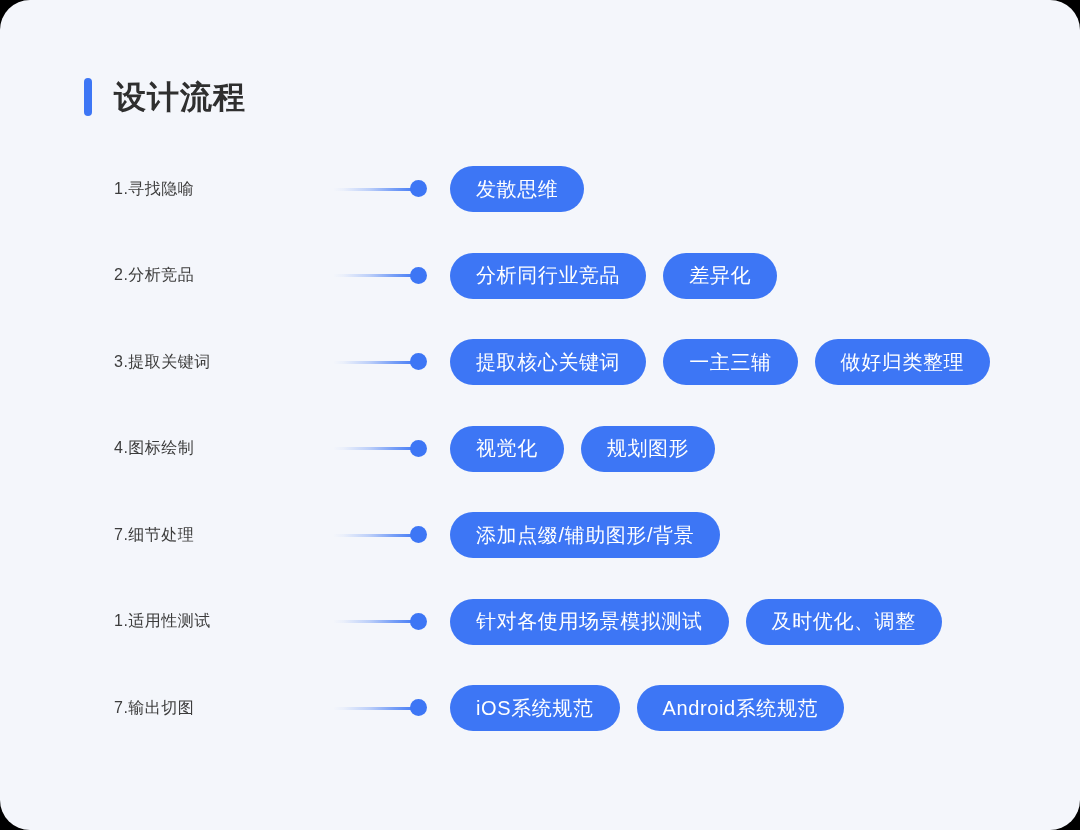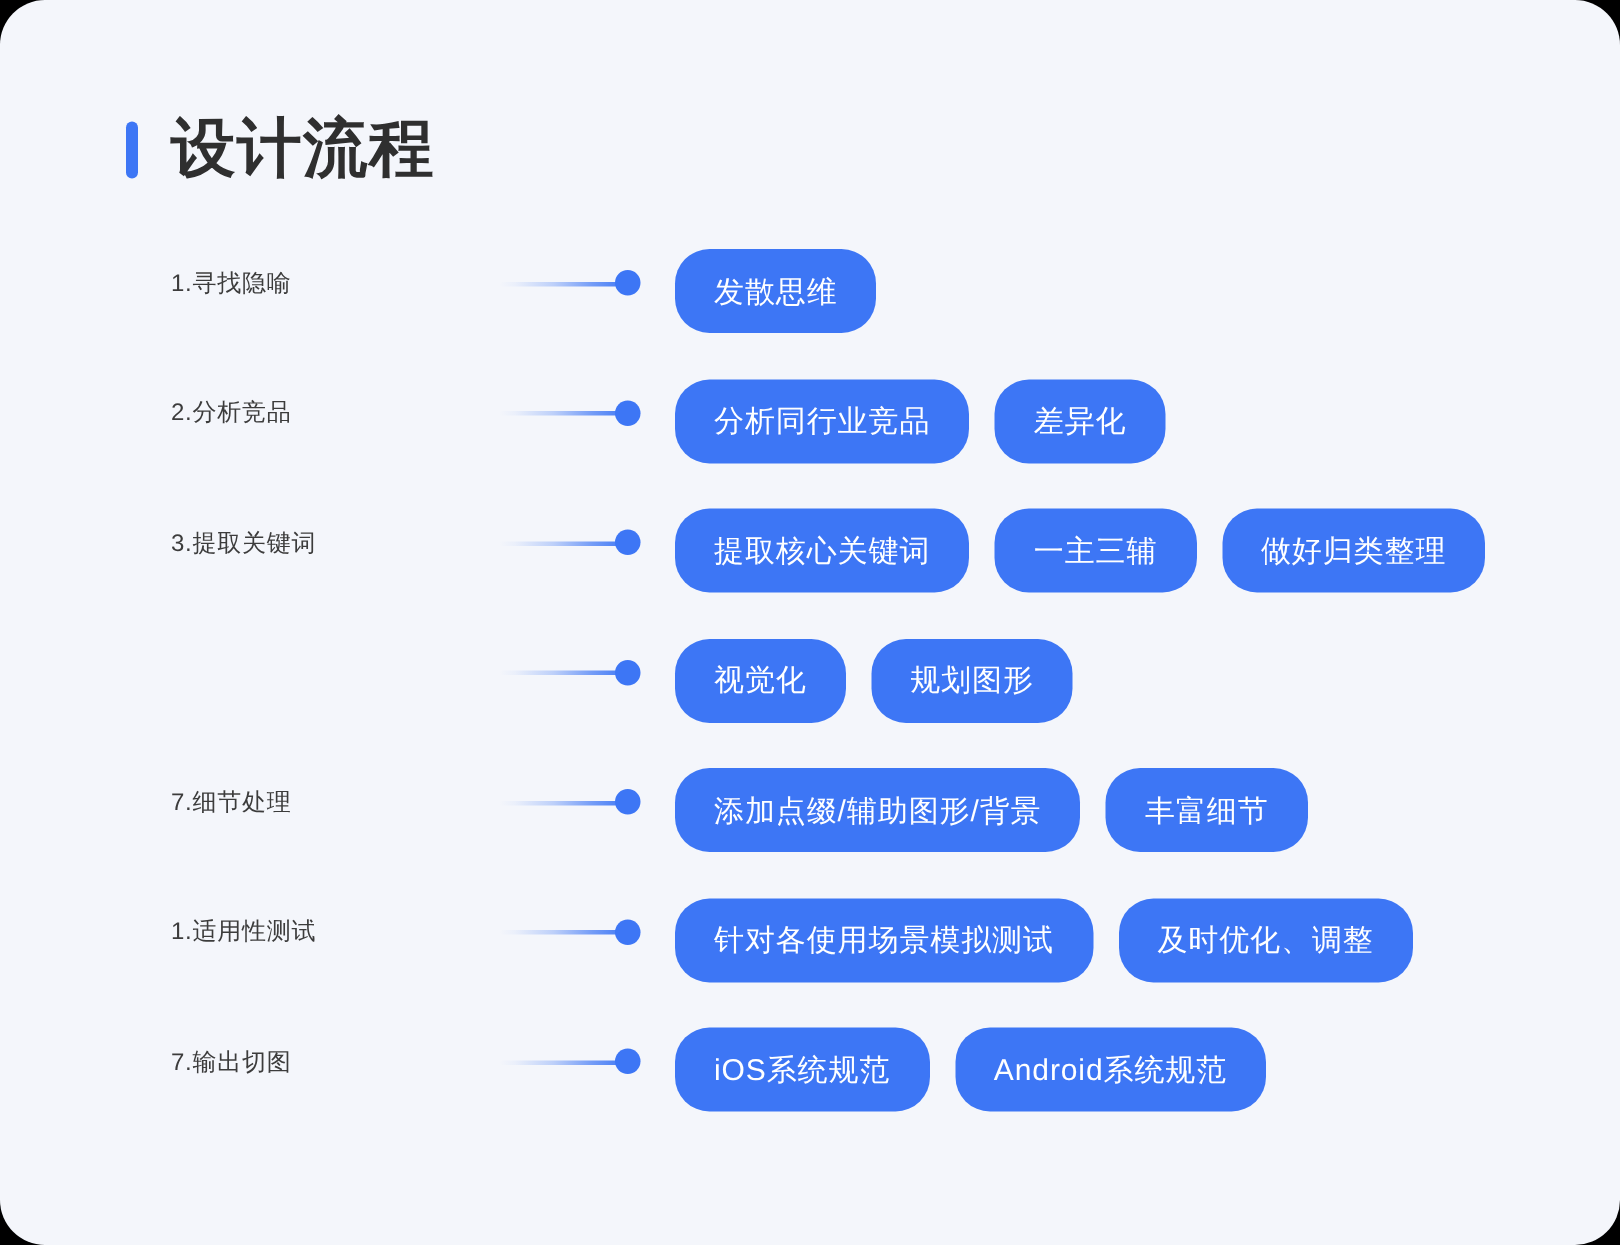--- a/index.html
+++ b/index.html
@@ -34,21 +34,21 @@
   }
   #accent-bar {
     width: 8px;
     height: 38px;
     border-radius: 4px;
     background: #3d76f5;
     flex: 0 0 auto;
   }
   #page-title {
     margin-left: 22px;
-    font-size: 43px;
+    font-size: 32px;
     font-weight: bold;
     color: #2f2f2f;
     letter-spacing: 1px;
     line-height: 1;
     white-space: nowrap;
   }
 
   
   #steps {
     position: absolute;
@@ -108,21 +108,21 @@
 
   .pills {
     position: absolute;
     left: 450px;
     top: 0;
     display: flex;
     align-items: center;
     gap: 17px;
   }
   .pill {
-    height: 56px;
+    height: 46px;
     display: flex;
     align-items: center;
     justify-content: center;
     padding: 0 26px;
     border-radius: 23px;
     background: #3d76f5;
     color: #ffffff;
     font-size: 20px;
     letter-spacing: 0.6px;
     white-space: nowrap;
@@ -167,38 +167,38 @@
           <div class="connector-line"></div>
           <div class="connector-dot"></div>
         </div>
         <div class="pills">
           <div class="pill">提取核心关键词</div>
           <div class="pill">一主三辅</div>
           <div class="pill">做好归类整理</div>
         </div>
       </div>
       <div class="step-row">
+        <div class="step-label">4.图标绘制</div>
         <div class="connector">
           <div class="connector-line"></div>
           <div class="connector-dot"></div>
         </div>
         <div class="pills">
           <div class="pill">视觉化</div>
           <div class="pill">规划图形</div>
         </div>
       </div>
       <div class="step-row">
         <div class="step-label">7.细节处理</div>
         <div class="connector">
           <div class="connector-line"></div>
           <div class="connector-dot"></div>
         </div>
         <div class="pills">
           <div class="pill">添加点缀/辅助图形/背景</div>
-          <div class="pill">丰富细节</div>
         </div>
       </div>
       <div class="step-row">
         <div class="step-label">1.适用性测试</div>
         <div class="connector">
           <div class="connector-line"></div>
           <div class="connector-dot"></div>
         </div>
         <div class="pills">
           <div class="pill">针对各使用场景模拟测试</div>

